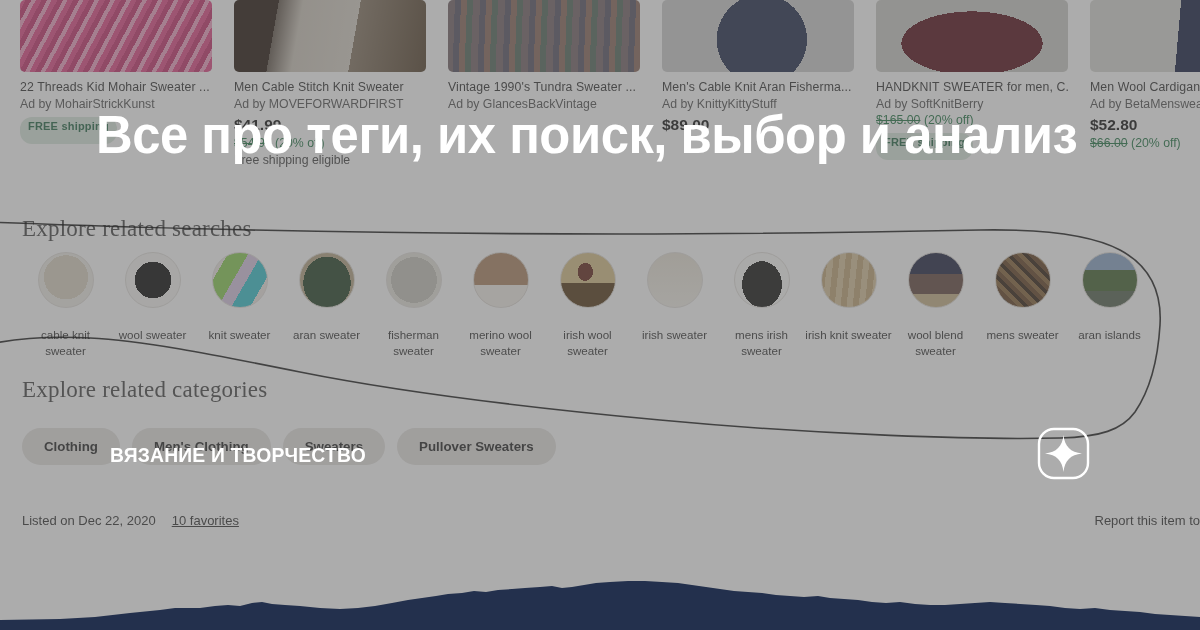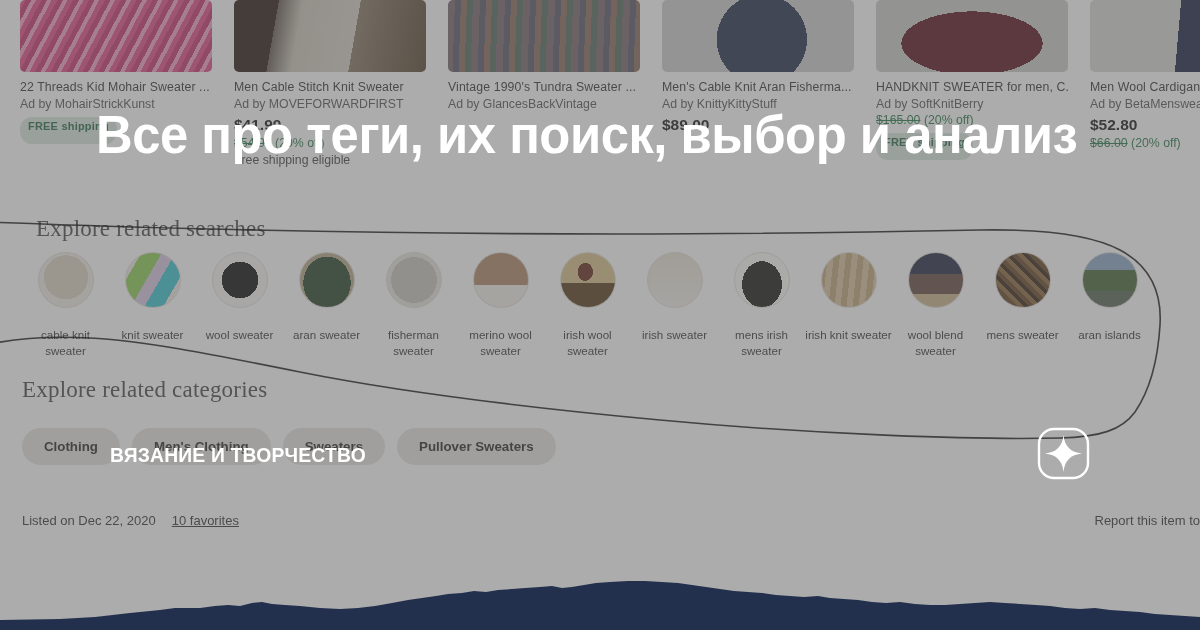--- a/index.html
+++ b/index.html
@@ -121,21 +121,21 @@
 
   
   .sec-head {
     position: absolute;
     left: 22px;
     font-family: "Liberation Serif", serif;
     font-size: 23px;
     color: #4f4f4f;
     letter-spacing: .2px;
   }
-  #head-searches    { top: 216px; margin-left: 14px; }
+  #head-searches    { top: 216px; }
   #head-categories  { top: 377px; }
 
   
   .searches-strip {
     position: absolute;
     top: 252px;
     left: 22px;
     width: 1160px;
     display: flex;
     gap: 0px;
@@ -321,26 +321,26 @@
       </div>
 
     <div class="sec-head" id="head-searches">Explore related searches</div>
 
     <div class="searches-strip" id="searches-strip">
         <div class="search-item">
           <div class="search-circle c1"></div>
           <div class="search-label">cable knit sweater</div>
         </div>
         <div class="search-item">
+          <div class="search-circle c2"></div>
+          <div class="search-label">wool sweater</div>
+        </div>
+        <div class="search-item">
           <div class="search-circle c3"></div>
           <div class="search-label">knit sweater</div>
-        </div>
-        <div class="search-item">
-          <div class="search-circle c2"></div>
-          <div class="search-label">wool sweater</div>
         </div>
         <div class="search-item">
           <div class="search-circle c4"></div>
           <div class="search-label">aran sweater</div>
         </div>
         <div class="search-item">
           <div class="search-circle c5"></div>
           <div class="search-label">fisherman sweater</div>
         </div>
         <div class="search-item">

